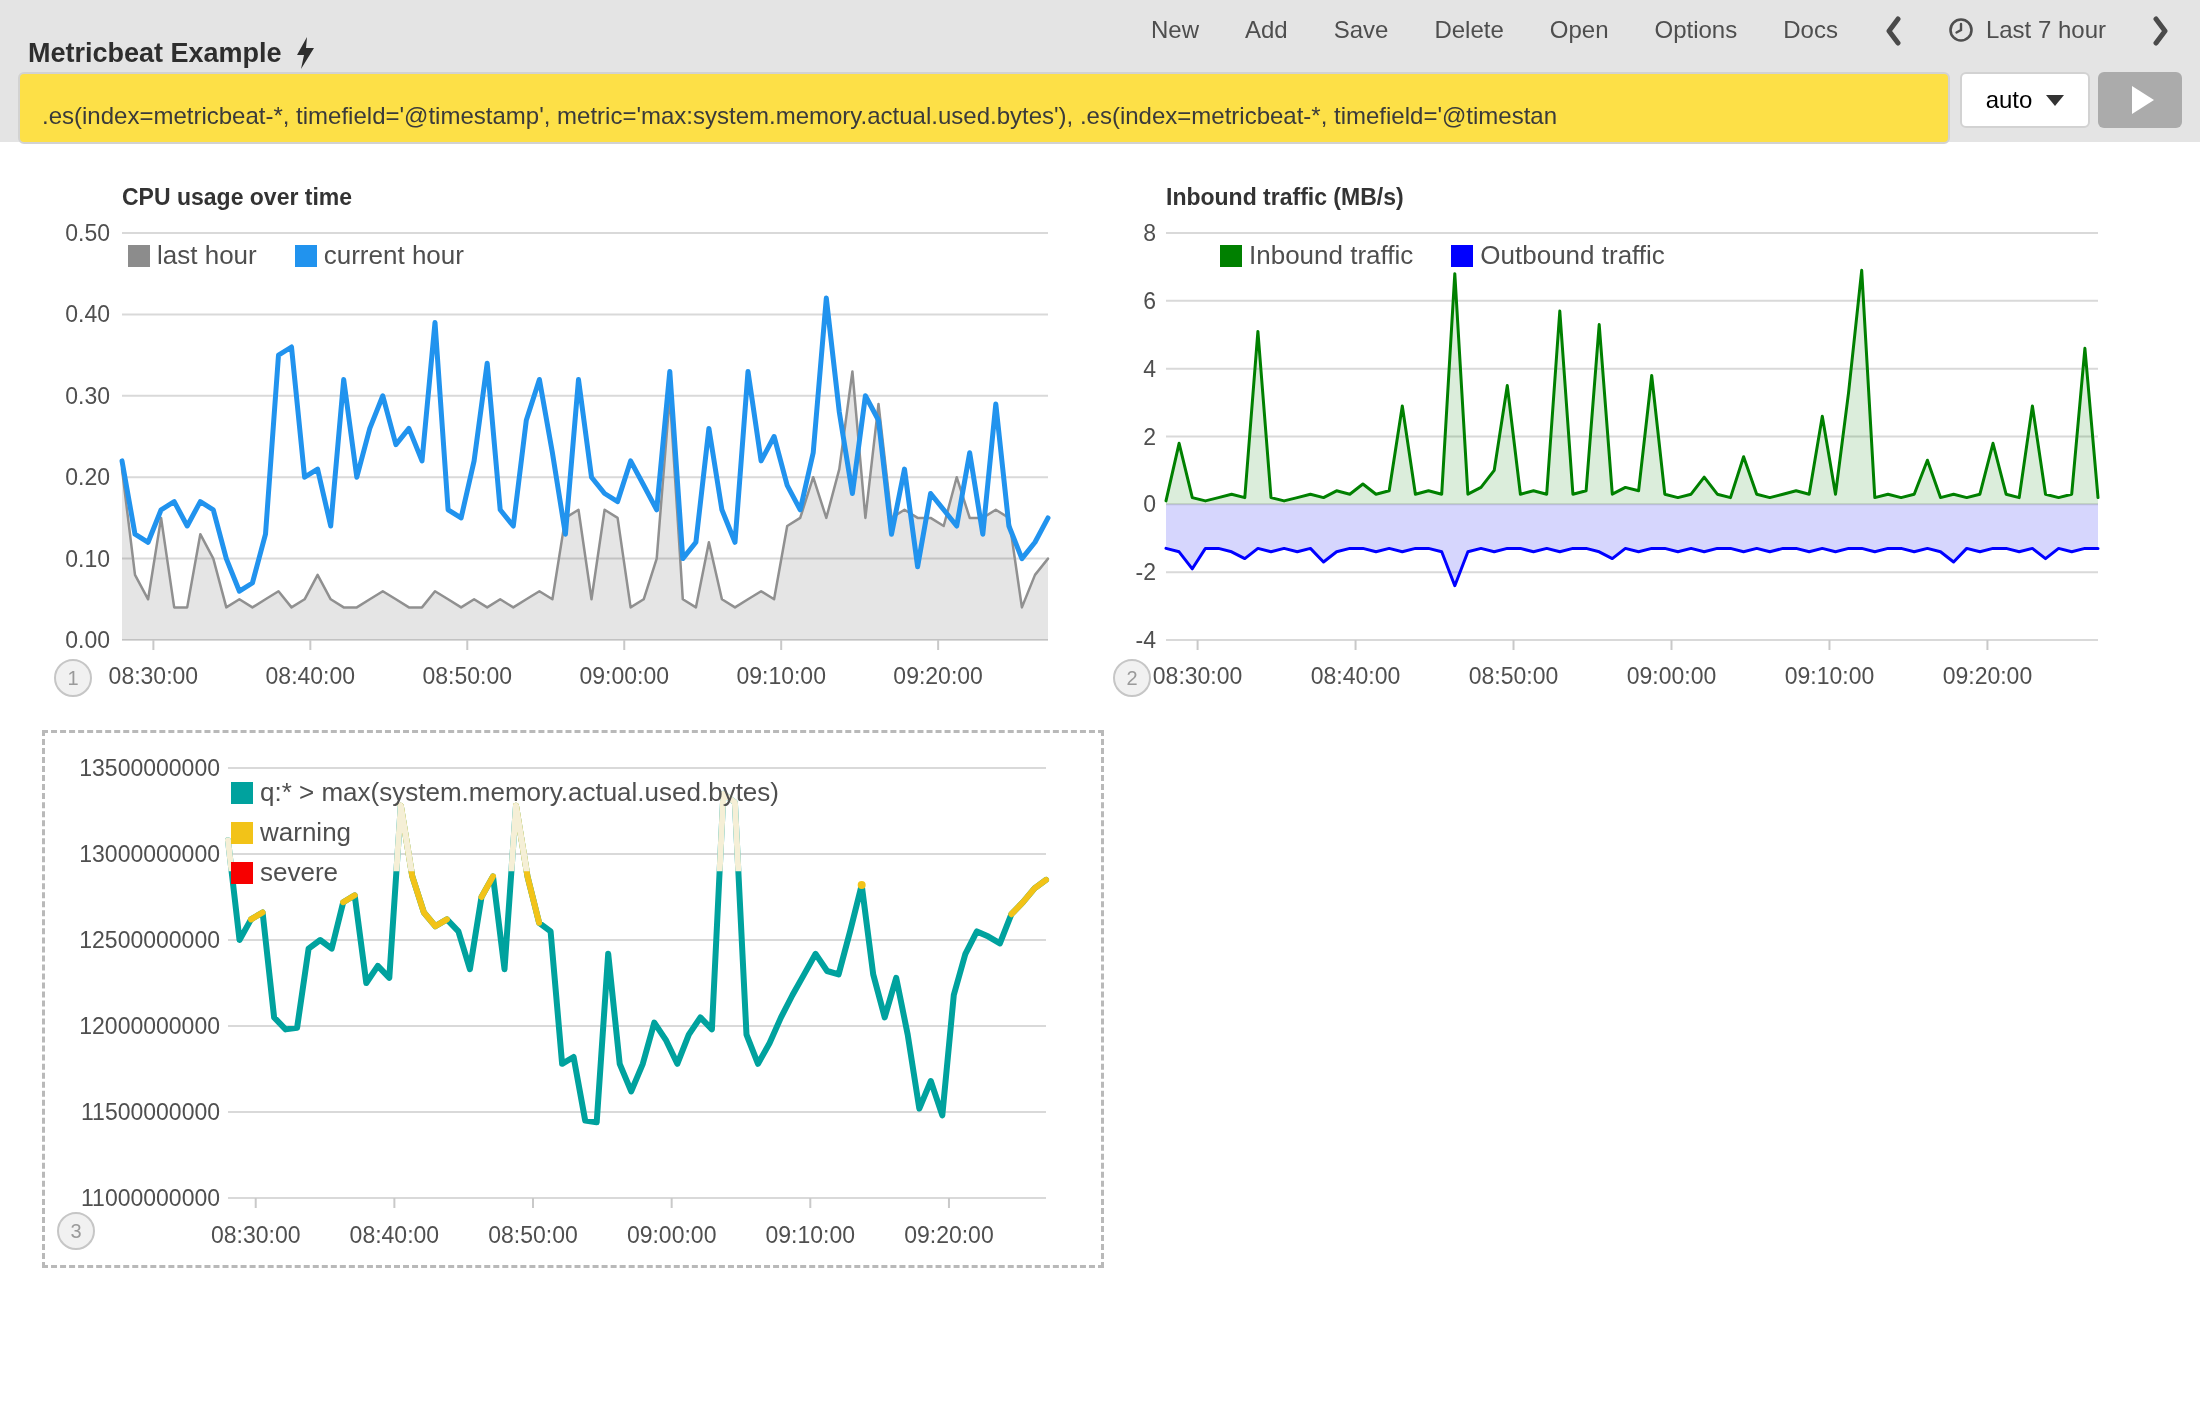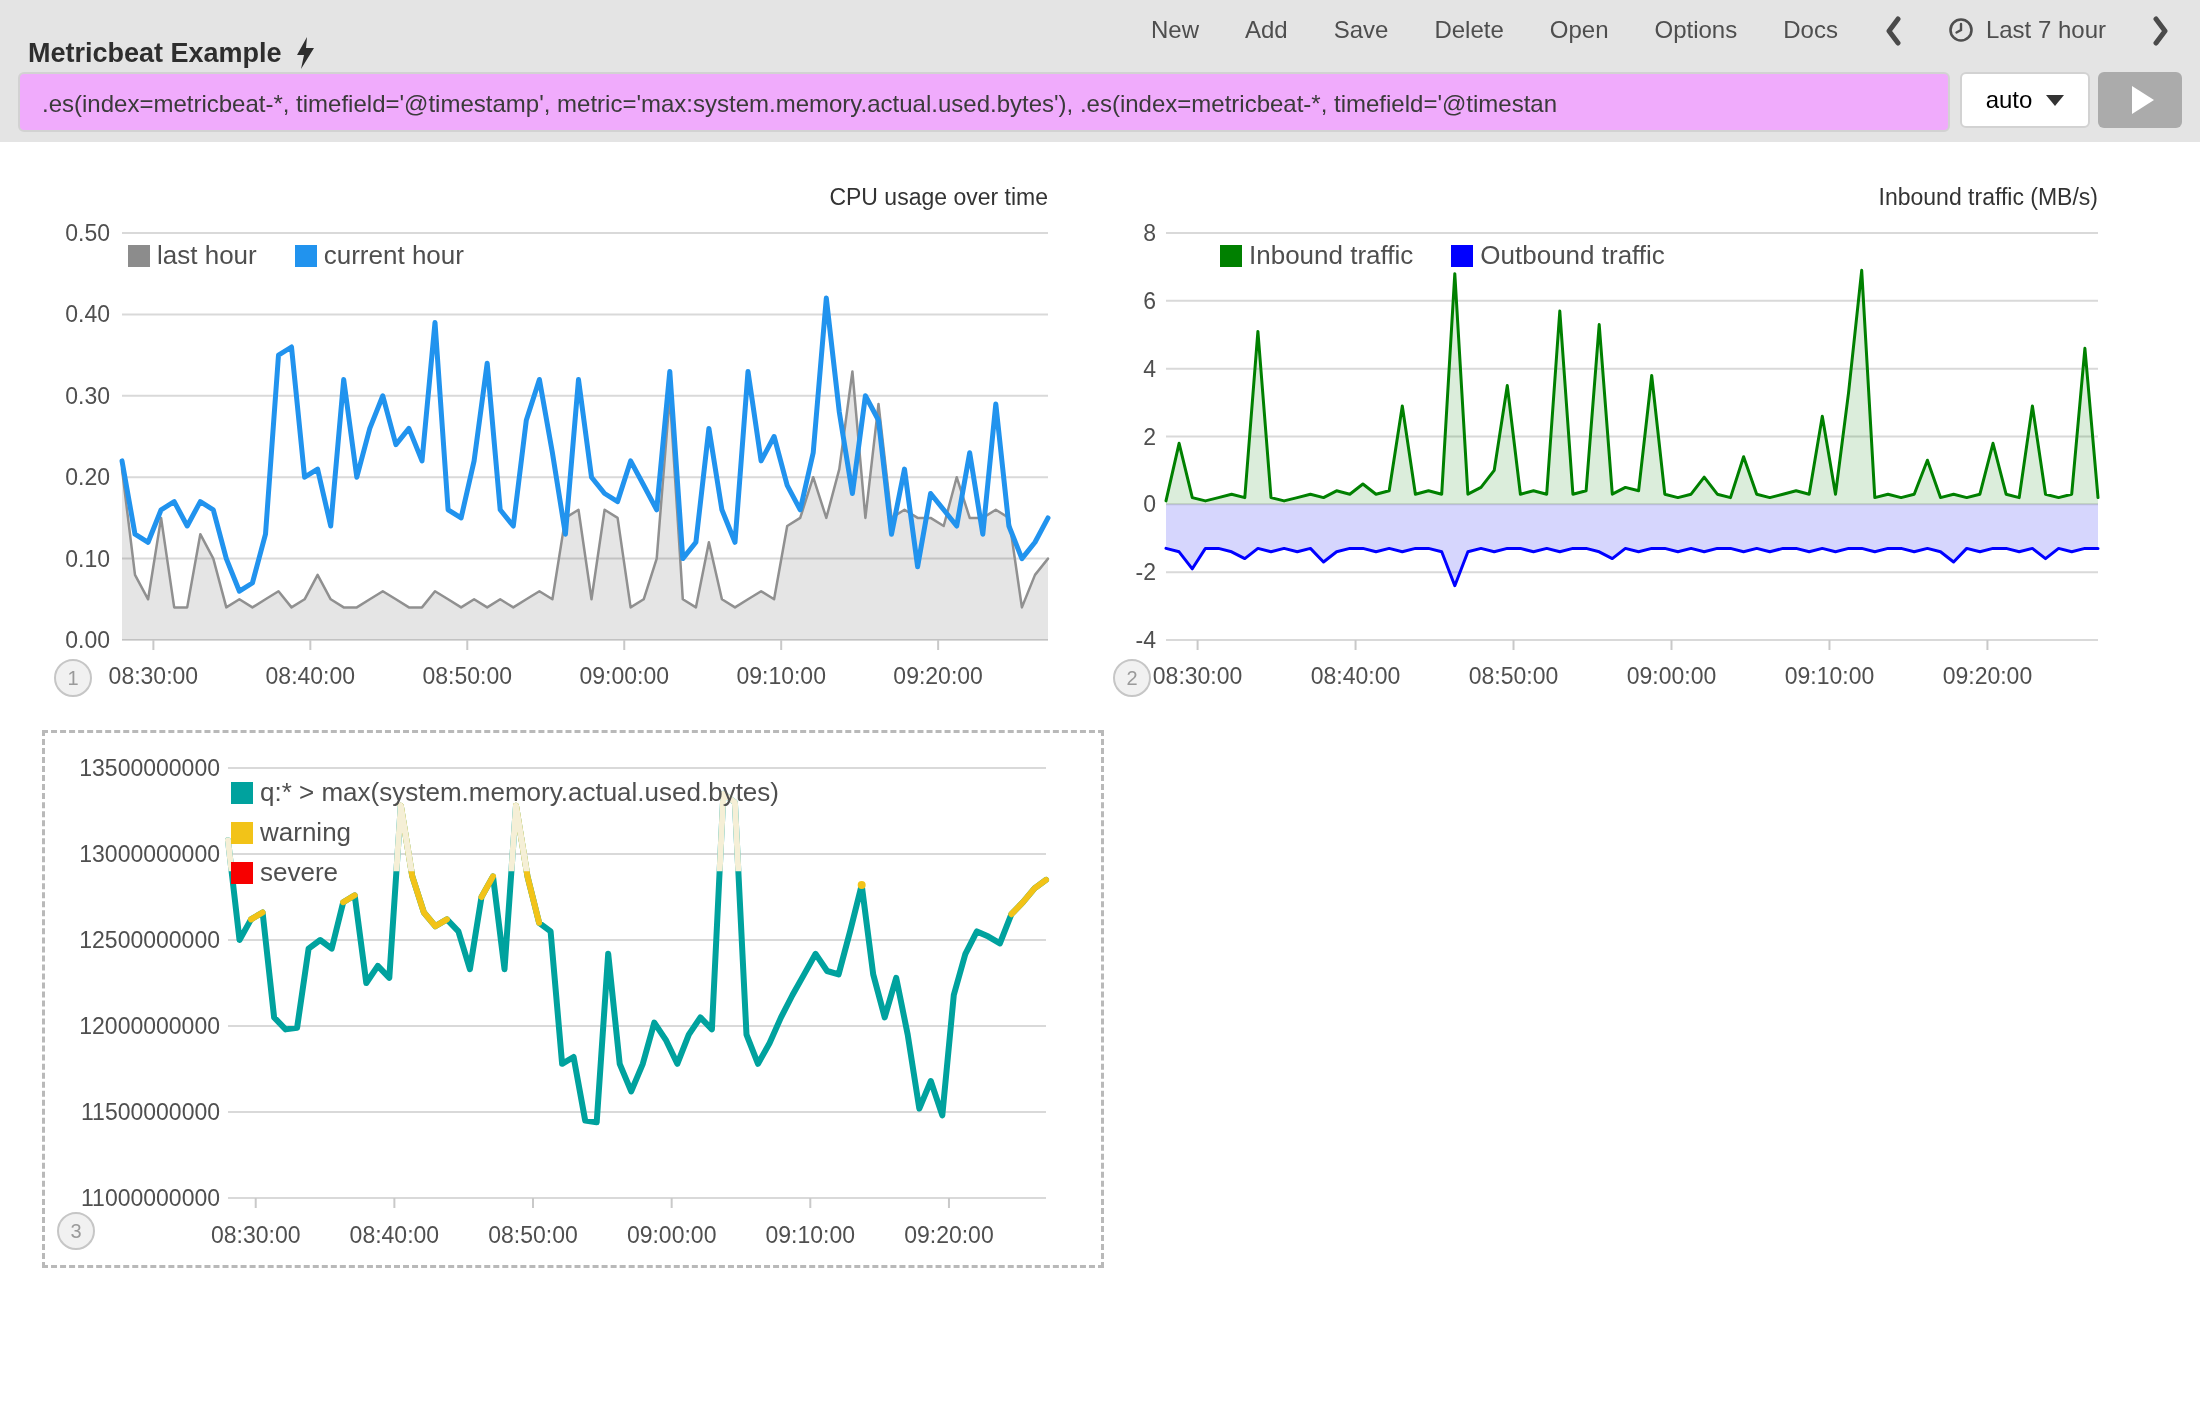--- a/index.html
+++ b/index.html
@@ -13,38 +13,38 @@
             display:flex;align-items:center;gap:12px;white-space:nowrap;margin-top:44px;}
   .nav{margin-left:auto;display:flex;align-items:flex-start;gap:46px;margin-right:30px;
        font-size:24px;color:#4E4E4E;white-space:nowrap;}
   .nav .item{cursor:pointer;}
   .tpbtn{display:flex;align-items:center;gap:12px;cursor:pointer;color:#4E4E4E;}
   .chev{display:flex;align-items:center;cursor:pointer;}
 
   
   .queryrow{position:absolute;left:0;top:62px;width:100%;height:80px;}
   .queryinput{position:absolute;left:18px;top:10px;width:1906px;height:52px;
-              border:2px solid #D2D2D2;border-radius:6px;background:#f0abfc;
+              border:2px solid #D2D2D2;border-radius:6px;background:#fde047;
               font-family:"Liberation Sans",sans-serif;font-size:24px;color:#3A3A3A;
-              padding:4px 0 0 22px;outline:none;white-space:nowrap;overflow:hidden;}
+              padding:16px 0 0 22px;outline:none;white-space:nowrap;overflow:hidden;}
   .intervalsel{position:absolute;left:1960px;top:10px;width:130px;height:56px;background:#fff;
                border:2px solid #D2D2D2;border-radius:6px;box-sizing:border-box;
                display:flex;align-items:center;justify-content:center;gap:14px;
                font-size:24px;color:#000000;cursor:pointer;}
   .caret{width:0;height:0;border-left:9px solid transparent;border-right:9px solid transparent;
          border-top:11px solid #333;}
   .playbtn{position:absolute;left:2098px;top:10px;width:84px;height:56px;background:#ABABAB;
            border:none;border-radius:6px;cursor:pointer;display:flex;align-items:center;justify-content:center;}
   .tri{width:0;height:0;border-top:14px solid transparent;border-bottom:14px solid transparent;
        border-left:22px solid #fff;margin-left:6px;}
 
   
   .chart{position:absolute;}
   .chart svg{position:absolute;left:0;top:0;}
-  .ctitle{position:absolute;font-size:23px;font-weight:normal;color:#333;text-align:right;}
+  .ctitle{position:absolute;font-size:23px;font-weight:bold;color:#333;text-align:left;}
   .legend{position:absolute;display:flex;align-items:center;gap:38px;
           font-size:26px;color:#4F4F4F;}
   .legend.vert{flex-direction:column;align-items:flex-start;gap:9px;}
   .legend .it{display:flex;align-items:center;gap:7px;cursor:pointer;white-space:nowrap;}
   .sq{width:22px;height:22px;display:inline-block;flex:0 0 auto;}
   .badge{position:absolute;width:38px;height:38px;border-radius:50%;background:#F1F1F1;
          border:2px solid #C6C6C6;color:#9A9A9A;font-size:20px;display:flex;
          align-items:center;justify-content:center;box-sizing:border-box;}
   #chart-mem{border:3px dashed #B9B9B9;background:#fff;box-sizing:border-box;}
 </style>

